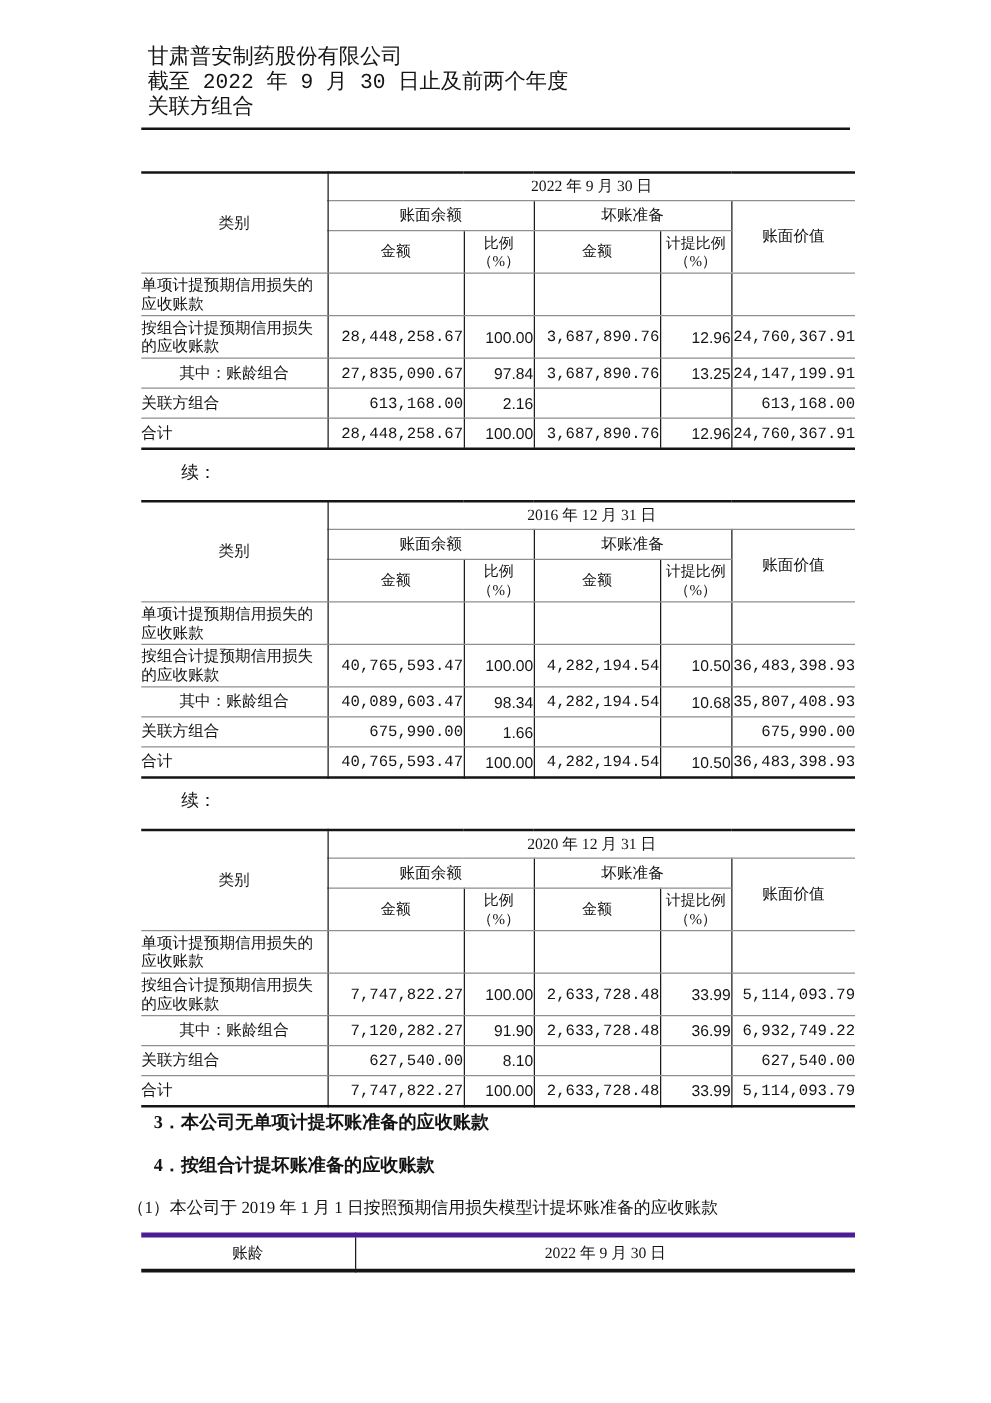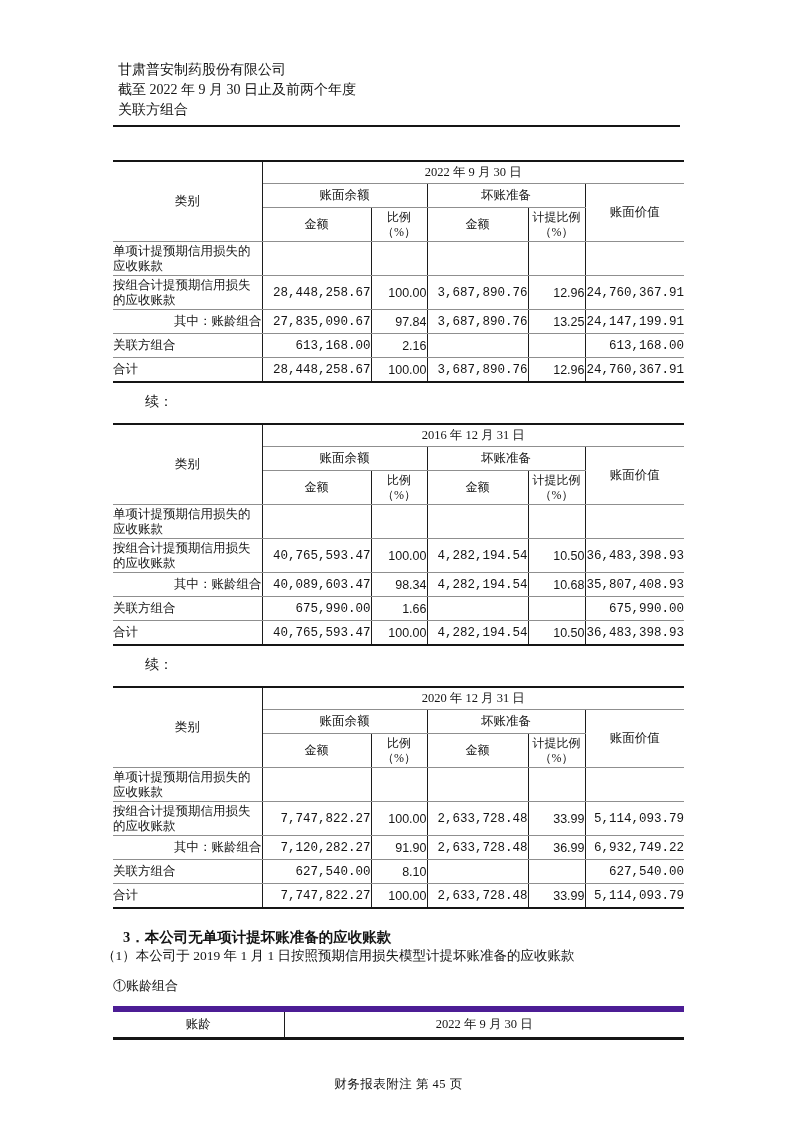--- a/index.html
+++ b/index.html
@@ -3,54 +3,54 @@
 <meta charset="utf-8">
 <style>
   html,body{margin:0;padding:0;}
   body{
     width:793px;height:1122px;background:#ffffff;
     font-family:"Liberation Serif","DejaVu Serif",serif;color:#141414;
     -webkit-font-smoothing:antialiased;
   }
   .page{position:relative;width:793px;height:1122px;background:#fff;overflow:hidden;}
   .content{position:absolute;left:113px;top:0;width:571px;}
-  .doc-header{margin-top:60px;margin-left:5px;font-size:14px;line-height:20px;}
+  .doc-header{margin-top:37px;margin-left:5px;font-size:17px;line-height:20px;font-family:Liberation Mono, monospace;}
   .header-rule{border:none;border-top:2px solid #151515;margin:5px 0 0 0;width:567px;}
   .tbl-mount{margin-top:33px;}
   .tbl-mount.tight{margin-top:13px;}
   .cont-label{margin-top:11px;margin-left:32px;font-size:14px;line-height:16px;}
 
   table.fin-table{width:571px;border-collapse:collapse;table-layout:fixed;
     border-top:2px solid #151515;border-bottom:2px solid #151515;}
   .fin-table td{border-right:1px solid #1c1c1c;border-bottom:1px solid #8f8f8f;
     padding:0;vertical-align:middle;font-size:12.5px;overflow:hidden;}
   .fin-table td.edge{border-right:none;}
   .c0{width:149px;}.c1{width:109px;}.c2{width:56px;}.c3{width:101px;}.c4{width:57px;}.c5{width:99px;}
   .r-date td{height:21px;text-align:center;}
   td.cat{text-align:center;}
   .r-grp td{height:23px;text-align:center;}
   .r-sub td{height:33px;text-align:center;font-size:12px;line-height:15px;padding:0 1px;}
   tbody .row-tall td{height:33px;}
   tbody .row-med td{height:23px;}
   .lab-wrap{text-align:left;padding:1px 3px 1px 4px;line-height:15px;}
-  .lab-left{text-align:right;padding-left:4px;}
+  .lab-left{text-align:center;padding-left:4px;}
   .lab-indent{text-align:left;padding-left:45px;}
   .lab-center{text-align:left;}
   .num,.pct{font-family:"Liberation Sans","DejaVu Sans",sans-serif;font-size:11.5px;text-align:right;}
   .num{padding-right:7px;font-family:Liberation Mono, monospace;}
   .pct{padding-right:11px;}
 
   .note-h{font-size:14.5px;font-weight:bold;line-height:17px;margin-left:10px;}
-  .note-h.first{margin-top:20px;}
+  .note-h.first{margin-top:4px;}
   .note-h.second{margin-top:18px;}
-  .note-p{font-size:13.5px;line-height:17px;margin-top:1px;margin-left:-11px;}
+  .note-p{font-size:13.5px;line-height:17px;margin-top:15px;margin-left:-11px;}
   .note-sub{font-size:13px;line-height:16px;margin-top:14px;margin-left:0;}
 
   table.aging{width:571px;border-collapse:collapse;table-layout:fixed;margin-top:12px;
-    border-top:6px solid #4c1d95;border-bottom:3px solid #151515;}
+    border-top:4px solid #4c1d95;border-bottom:3px solid #151515;}
   .aging td{height:25px;text-align:center;font-size:12.5px;padding:0;}
   .aging td.first{border-right:1px solid #1c1c1c;}
   .aging .a0{width:171px;}.aging .a1{width:400px;}
 
   .footer{margin-top:36px;text-align:center;font-size:12.5px;letter-spacing:0.5px;}
 </style>
 </head>
 <body>
 
 <div class="page">
@@ -273,31 +273,30 @@
               <td class="pct">100.00</td>
               <td class="num">2,633,728.48</td>
               <td class="pct">33.99</td>
               <td class="num edge">5,114,093.79</td>
             </tr>
           </tbody>
   </table>
 </div>
 
     <div class="note-h first">3．本公司无单项计提坏账准备的应收账款</div>
+    <div class="note-h second">4．按组合计提坏账准备的应收账款</div>
     <div class="note-p">（1）本公司于 2019 年 1 月 1 日按照预期信用损失模型计提坏账准备的应收账款</div>
-    <div class="note-sub">①账龄组合</div>
 
     <table class="aging">
       <colgroup>
           <col class="a0">
           <col class="a1">
         </colgroup>
       <tbody>
           <tr>
         <td class="first">账龄</td>
         <td>2022 年 9 月 30 日</td>
       </tr>
     </tbody>
       </table>
 
-    <div class="footer">财务报表附注 第 45 页</div>
   </div>
 </div>
 
 </body></html>

